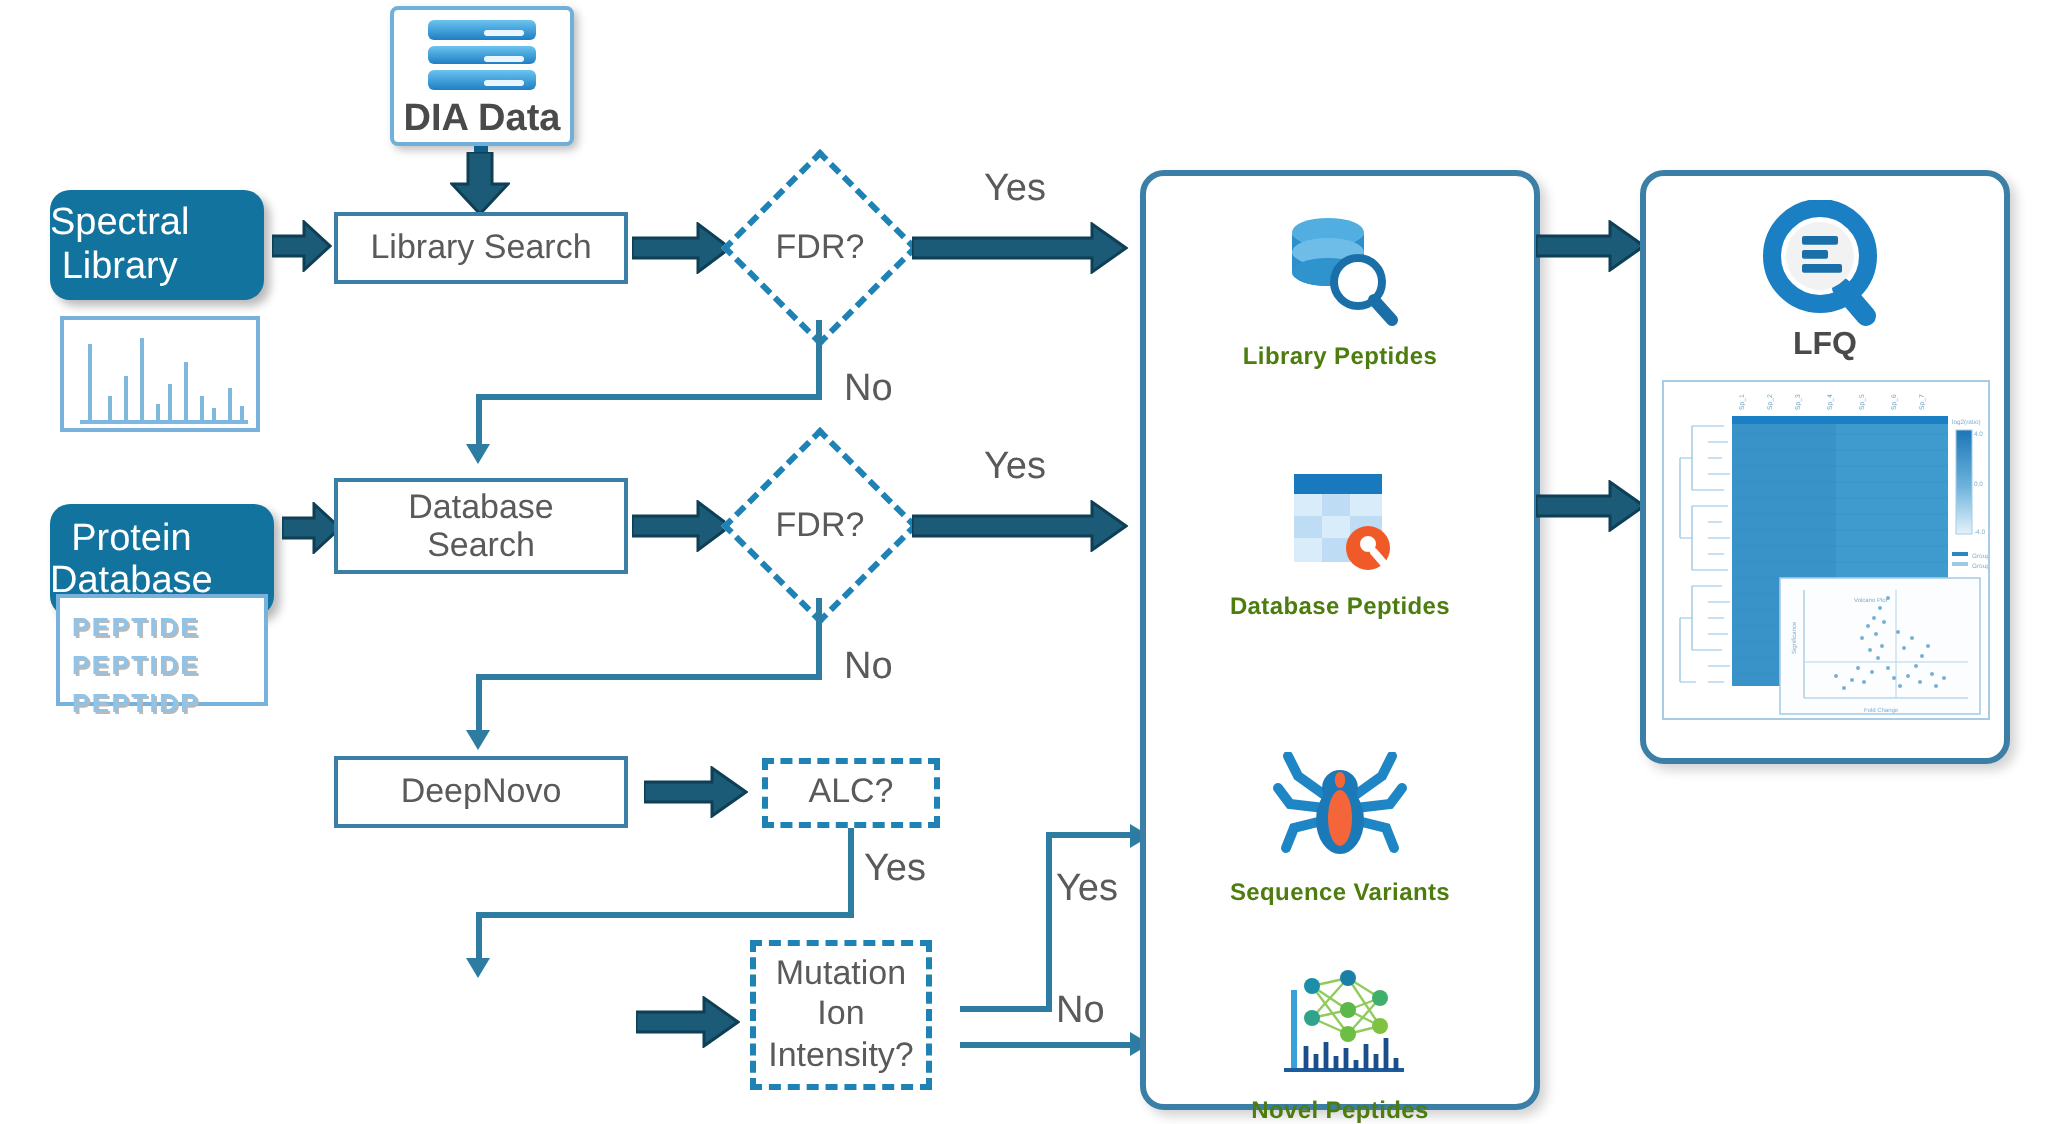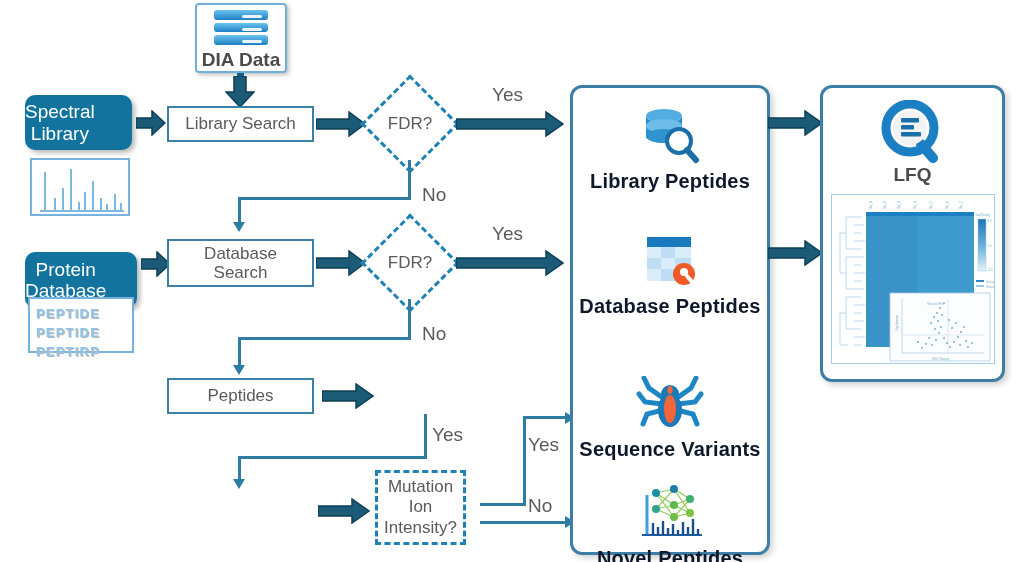--- a/index.html
+++ b/index.html
@@ -34,21 +34,21 @@
         text-align:center;line-height:1.18;font-size:17px;color:#5A5A5A;}
 
   
   .iconframe{background:#fff;border:2px solid #76B2DC;}
 
   
   .panel{background:#fff;border:3px solid #3C7FA6;border-radius:12px;
          box-shadow:3px 3px 6px rgba(0,0,0,.18);}
 
   .resitem{position:absolute;width:100%;text-align:center;}
-  .resitem .rlabel{font-size:20px;font-weight:bold;color:#0f172a;
+  .resitem .rlabel{font-size:12px;font-weight:bold;color:#4d7c0f;
          letter-spacing:.2px;margin-top:2px;}
 
   
   .ln{position:absolute;background:#2F7CA3;}
   .lnh{height:3px;}
   .lnv{width:3px;}
   .tipdown{position:absolute;width:0;height:0;
       border-left:6px solid transparent;border-right:6px solid transparent;
       border-top:10px solid #2F7CA3;}
   .tipright{position:absolute;width:0;height:0;
@@ -76,21 +76,21 @@
   
   .spec{position:absolute;}
   .peak{position:absolute;width:2px;background:#7FB8DE;bottom:0;}
   .base{position:absolute;left:0;bottom:0;height:2px;background:#7FB8DE;}
 
   
   .pepline{font-family:"Liberation Sans",sans-serif;font-size:13px;
       font-weight:bold;color:#8FC3E8;letter-spacing:1.2px;
       text-shadow:1px 1px 0 #B9B9B9;white-space:nowrap;}
 
-  .qlabel{font-size:19px;font-weight:bold;color:#4A4A4A;text-align:center;}
+  .qlabel{font-size:16px;font-weight:bold;color:#4A4A4A;text-align:center;}
 </style>
 </head>
 <body>
 
 <div id="stage">
 
   <div class="node diabox" style="left:195px;top:3px;width:92px;height:70px;">
     <div class="server"></div>
     <div class="server"></div>
     <div class="server"></div>
@@ -157,21 +157,21 @@
   <div class="node pill" style="left:25px;top:252px;width:112px;height:56px;">
     <div>
       <div>Protein</div>
       <div>Database</div>
     </div>
   </div>
 
   <div class="node iconframe" style="left:28px;top:297px;width:106px;height:56px;padding:7px 0 0 6px;">
     <div class="pepline">PEPTIDE</div>
     <div class="pepline" style="margin-top:4px;">PEPTIDE</div>
-    <div class="pepline" style="margin-top:4px;">PEPTIRP</div>
+    <div class="pepline" style="margin-top:4px;">PEPTIDP</div>
   </div>
 
   <svg class="blockarrow" style="left:141px;top:251px;" width="30" height="26" viewBox="0 0 30 26">
     <polygon points="0,8 16,8 16,1 29,13 16,25 16,18 0,18" fill="#1B5B77" stroke="#0E3F55" stroke-width="1.5"></polygon>
   </svg>
 
   <div class="node proc" style="left:167px;top:239px;width:147px;height:48px;">
     <div>
       <div>Database</div>
       <div>Search</div>
@@ -192,27 +192,30 @@
   </svg>
   <div class="lbl" style="left:492px;top:223px;">Yes</div>
 
   <div class="ln lnv" style="left:408px;top:299px;height:41px;"></div>
   <div class="ln lnh" style="left:238px;top:337px;width:173px;"></div>
   <div class="ln lnv" style="left:238px;top:337px;height:30px;"></div>
   <div class="tipdown" style="left:233px;top:365px;"></div>
   <div class="lbl" style="left:422px;top:323px;">No</div>
 
   <div class="node proc" style="left:167px;top:378px;width:147px;height:36px;">
-    <span>Peptides</span>
+    <span>DeepNovo</span>
   </div>
 
   <svg class="blockarrow" style="left:322px;top:383px;" width="52" height="26" viewBox="0 0 52 26">
     <polygon points="0,8 34,8 34,1 51,13 34,25 34,18 0,18" fill="#1B5B77" stroke="#0E3F55" stroke-width="1.5"></polygon>
   </svg>
 
+  <div class="node dashbox" style="left:381px;top:379px;width:89px;height:35px;">
+    <span>ALC?</span>
+  </div>
 
   <div class="ln lnv" style="left:424px;top:414px;height:45px;"></div>
   <div class="ln lnh" style="left:238px;top:456px;width:189px;"></div>
   <div class="ln lnv" style="left:238px;top:456px;height:25px;"></div>
   <div class="tipdown" style="left:233px;top:479px;"></div>
   <div class="lbl" style="left:432px;top:424px;">Yes</div>
 
 
   <svg class="blockarrow" style="left:318px;top:498px;" width="52" height="26" viewBox="0 0 52 26">
     <polygon points="0,8 34,8 34,1 51,13 34,25 34,18 0,18" fill="#1B5B77" stroke="#0E3F55" stroke-width="1.5"></polygon>

